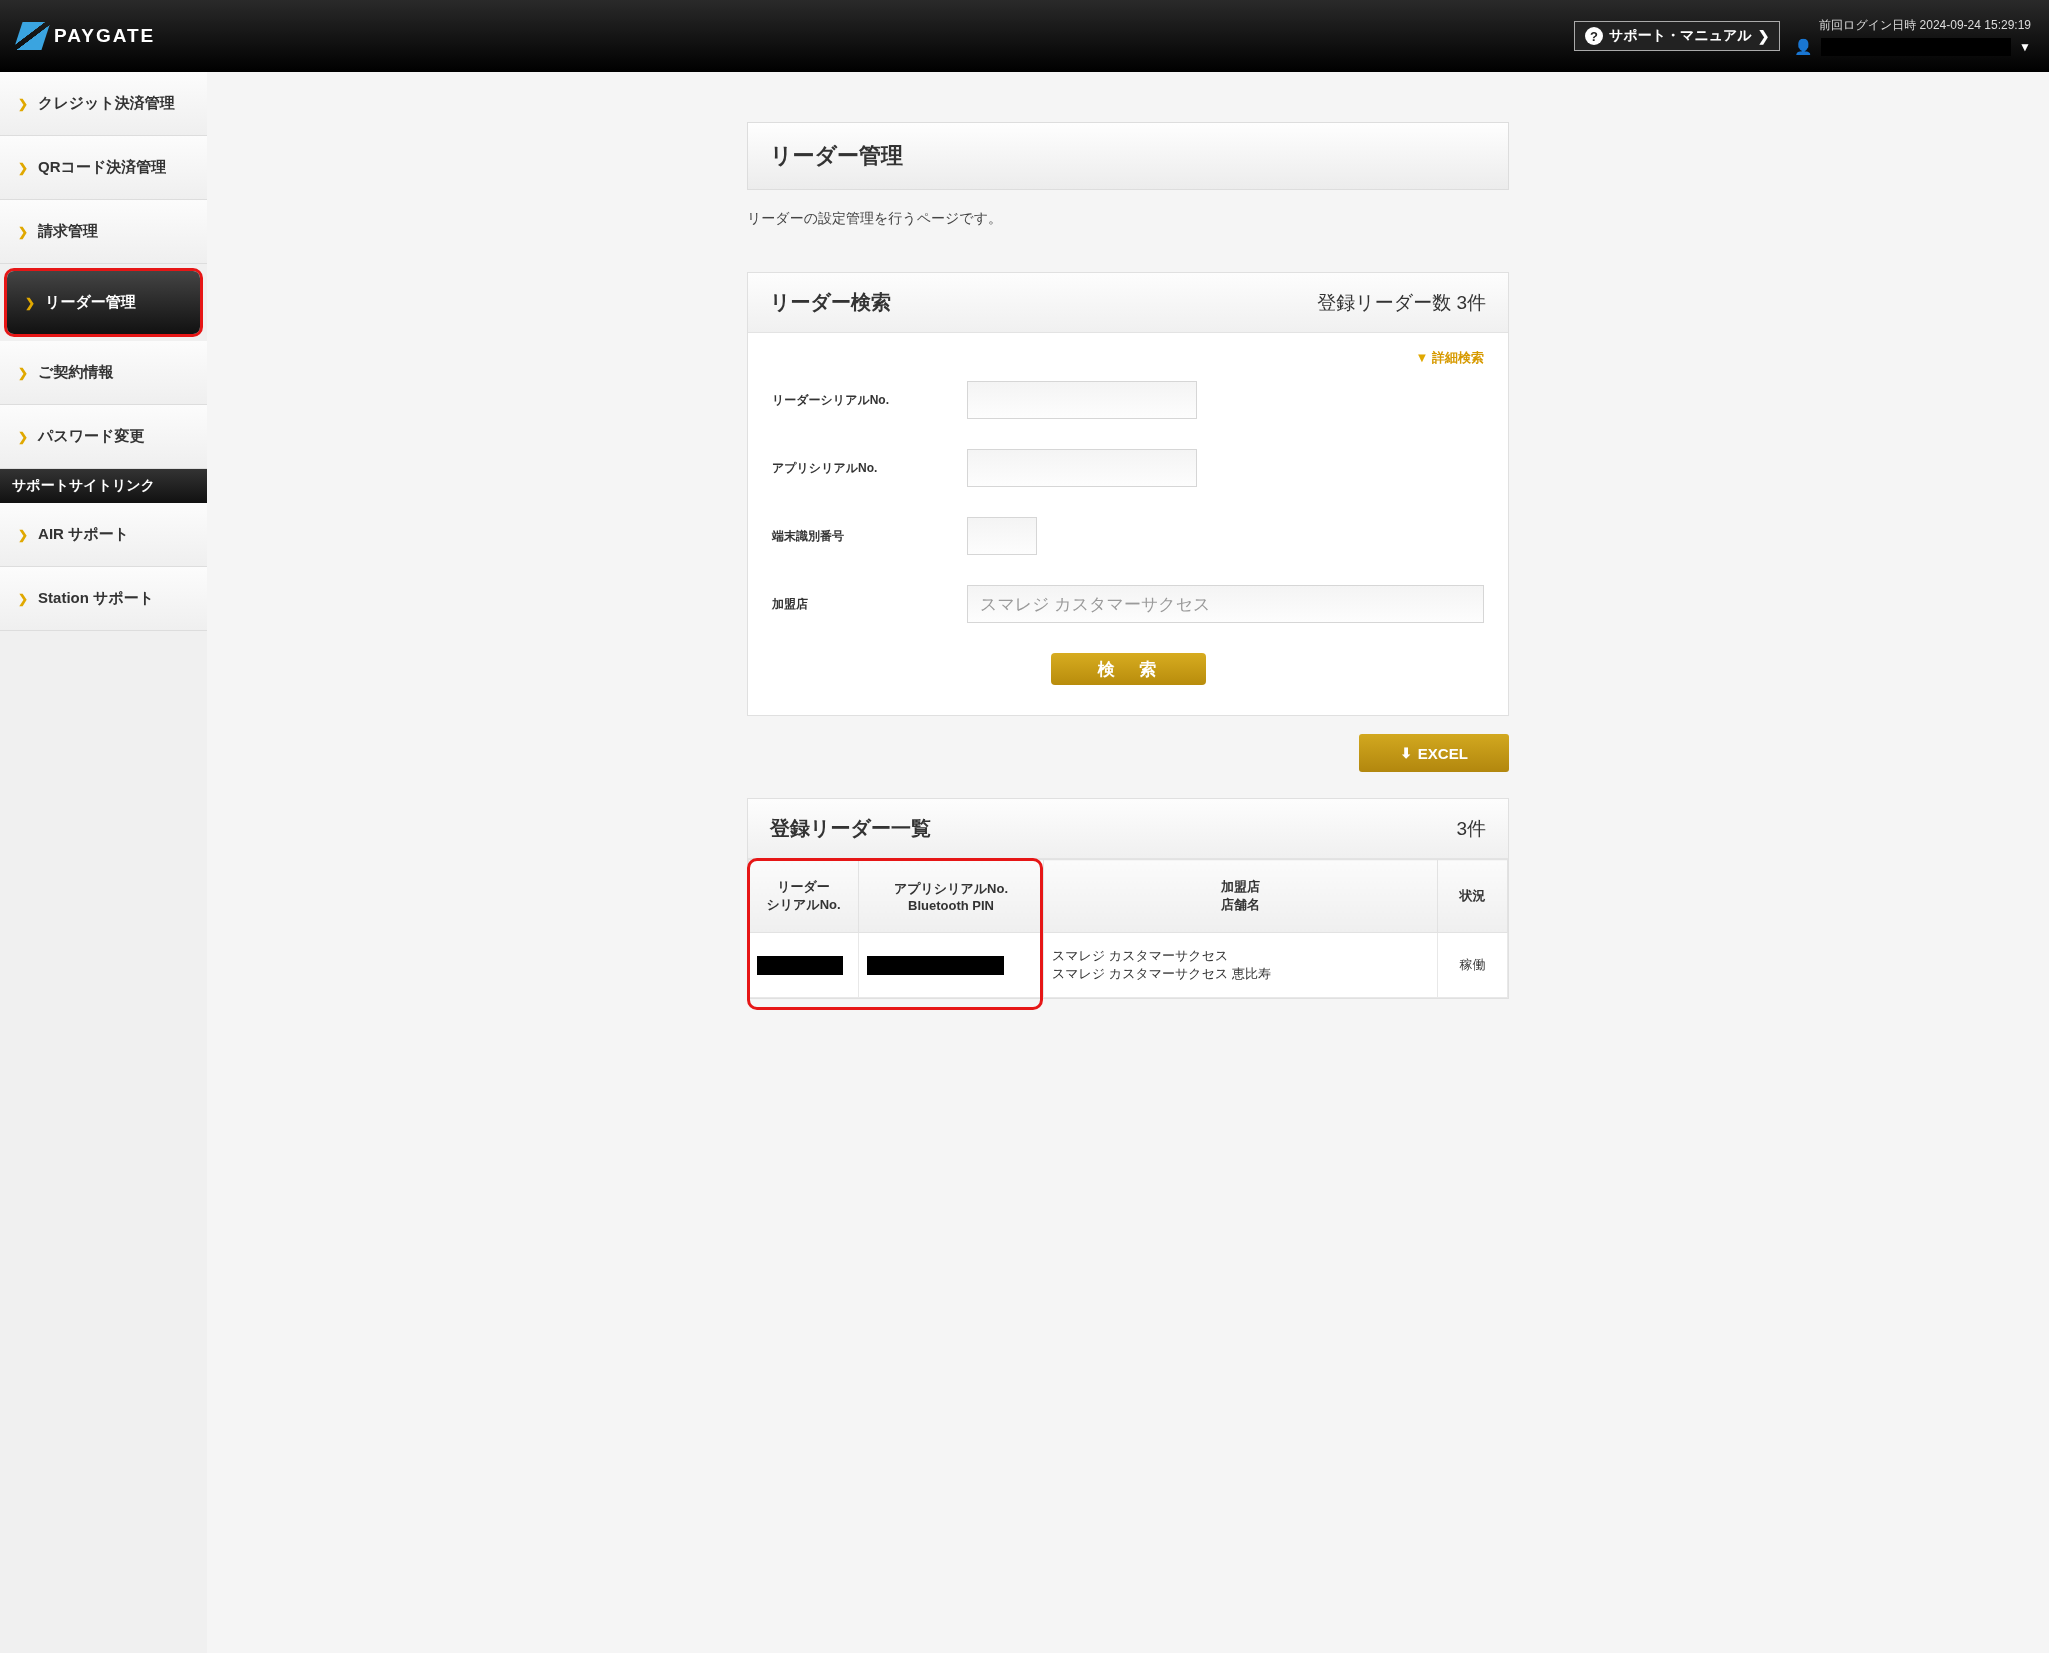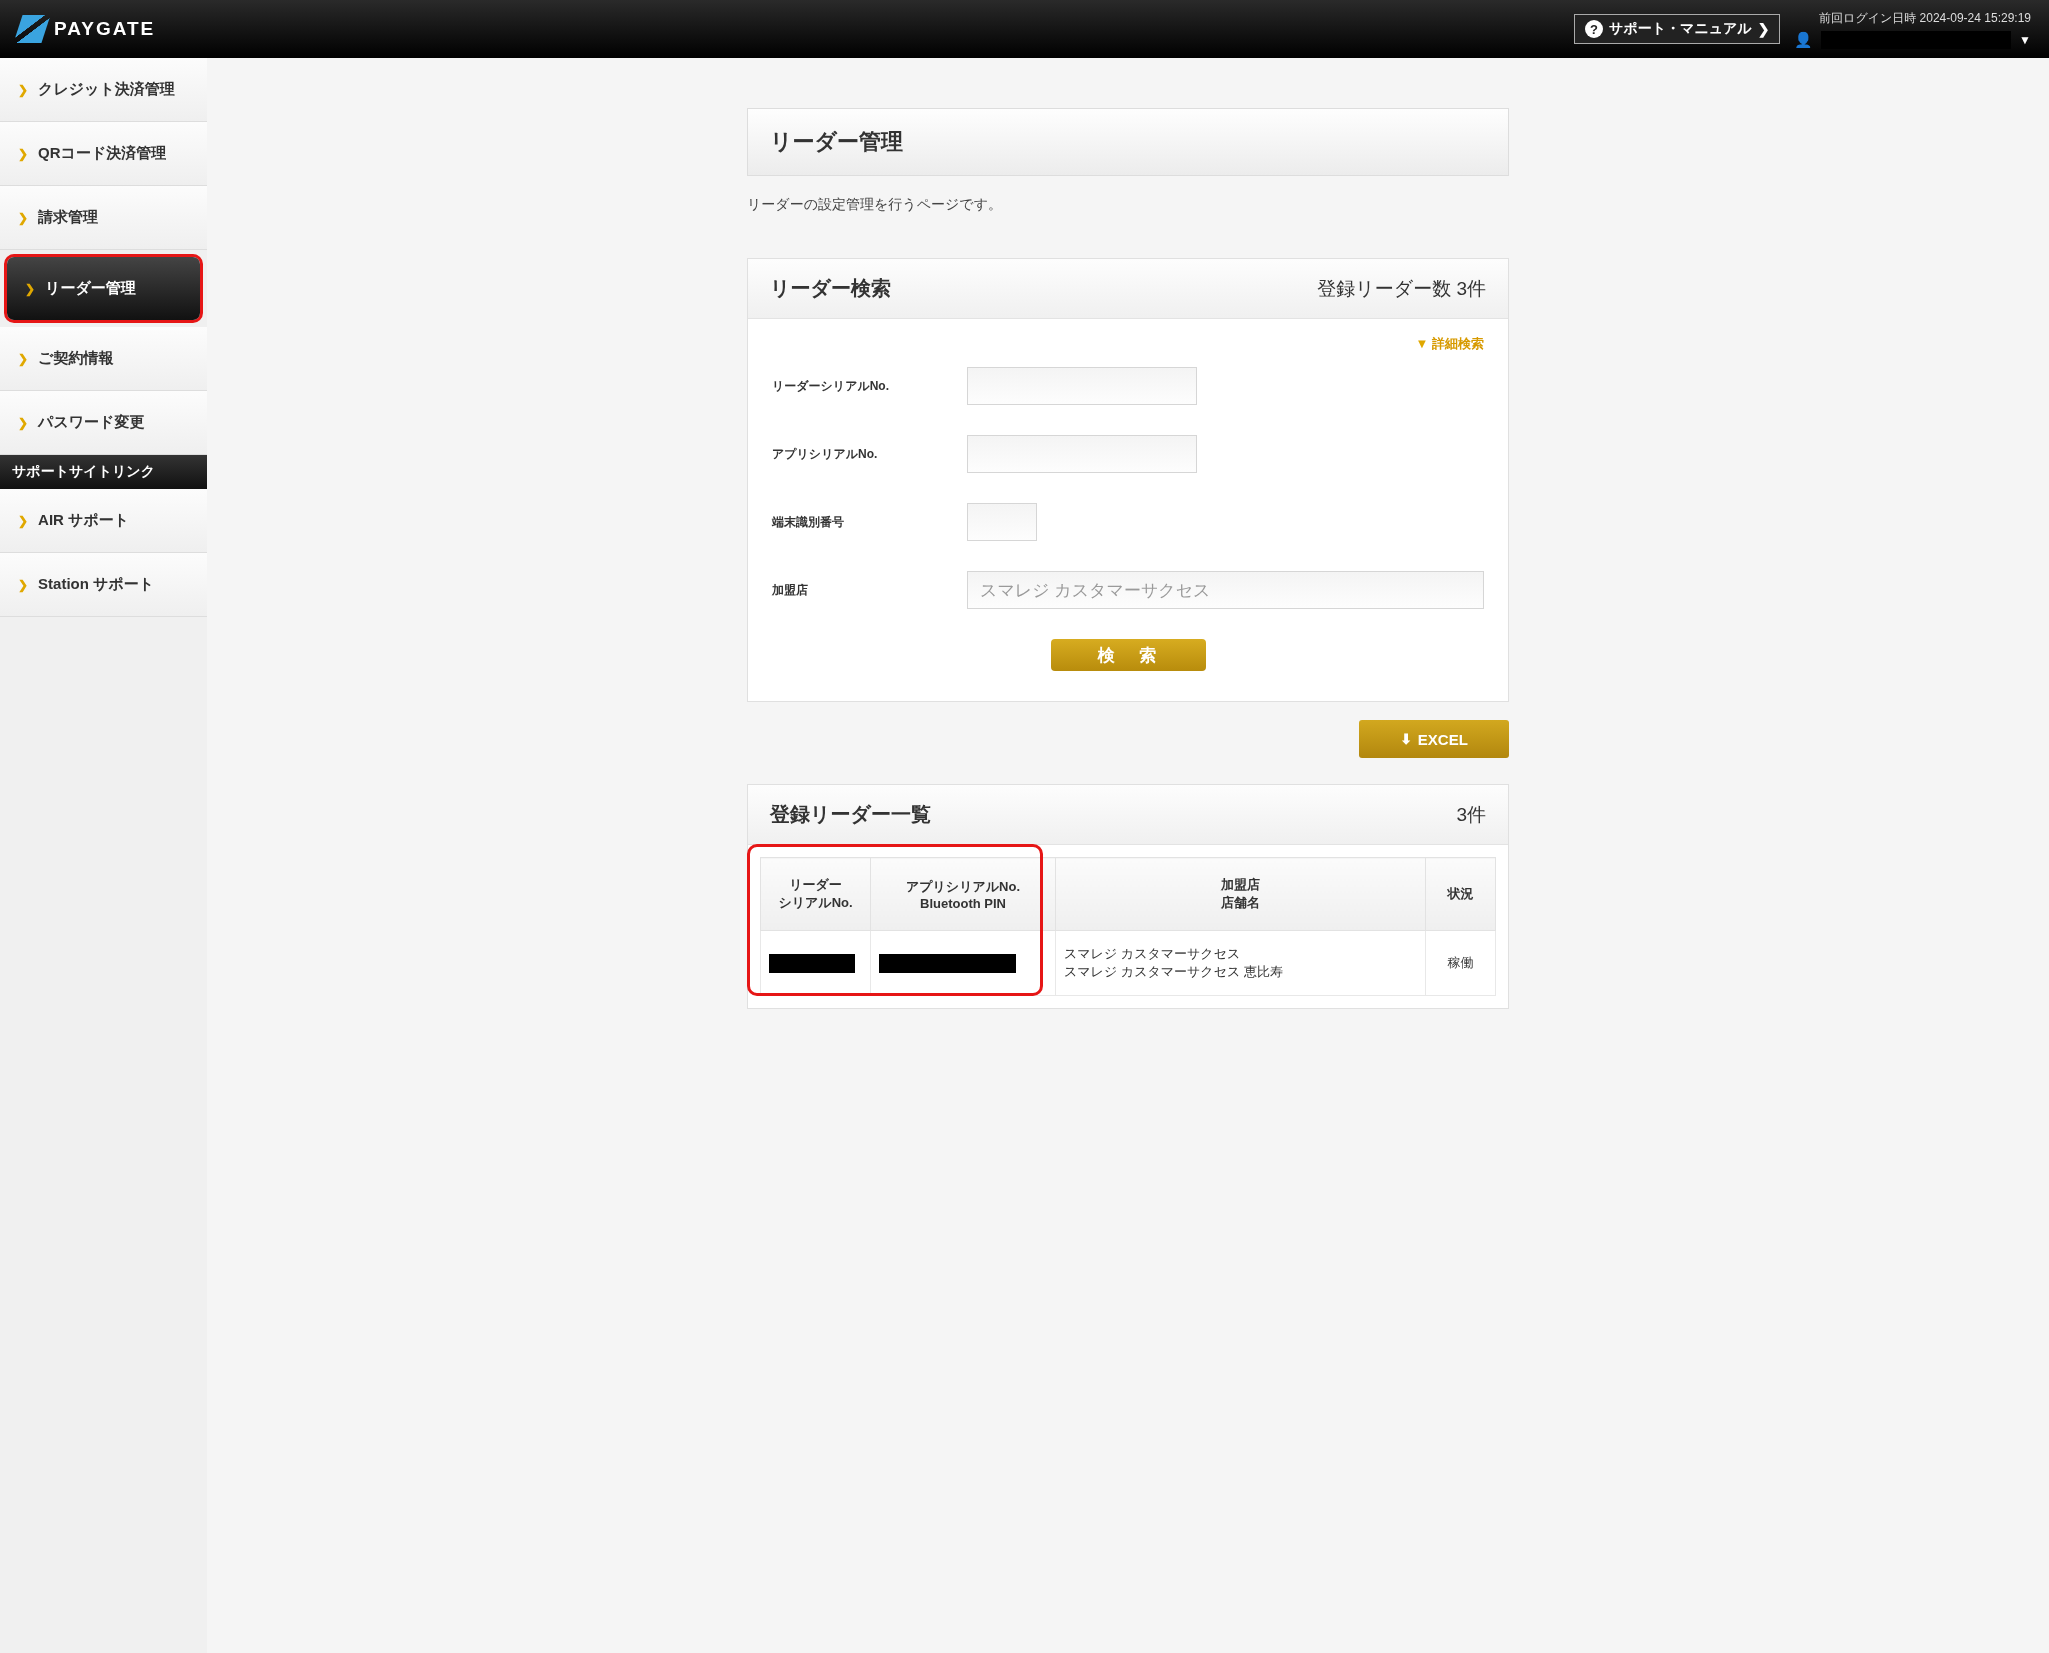--- a/index.html
+++ b/index.html
@@ -1,21 +1,21 @@
 <!DOCTYPE html>
 <html><head>
   <meta charset="utf-8">
   <style>
     * { margin: 0; padding: 0; box-sizing: border-box; }
     body { font-family: "Hiragino Kaku Gothic ProN", "メイリオ", sans-serif; background: #f5f5f5; color: #333; }
     
     
     .header {
       background: linear-gradient(#2a2a2a, #000);
-      height: 58px;
+      height: 72px;
       display: flex;
       align-items: center;
       padding: 8px 18px;
       position: relative;
     }
     .logo { display: flex; align-items: center; gap: 8px; }
     .logo-mark {
       width: 28px; height: 28px;
       background: linear-gradient(135deg, #3aa4e0 40%, #fff0 41%, #fff0 55%, #3aa4e0 56%);
       transform: skewX(-18deg);
@@ -256,21 +256,21 @@
           <span class="dl-icon">⬇</span>
           <span>EXCEL</span>
         </button>
       </div>
 
       <div class="panel">
         <div class="panel-head">
           <span>登録リーダー一覧</span>
           <span class="right">3件</span>
         </div>
-        <div class="panel-body table-hl-wrap" style="padding:12px;">
+        <div class="panel-body table-hl-wrap" style="padding:0;">
           <div class="table-hl-box"></div>
           <table class="table">
             <thead>
               <tr>
                 <th class="c1">
                   <div>リーダー</div>
                   <div>シリアルNo.</div>
                 </th>
                 <th class="c2">
                   <div>アプリシリアルNo.</div>

